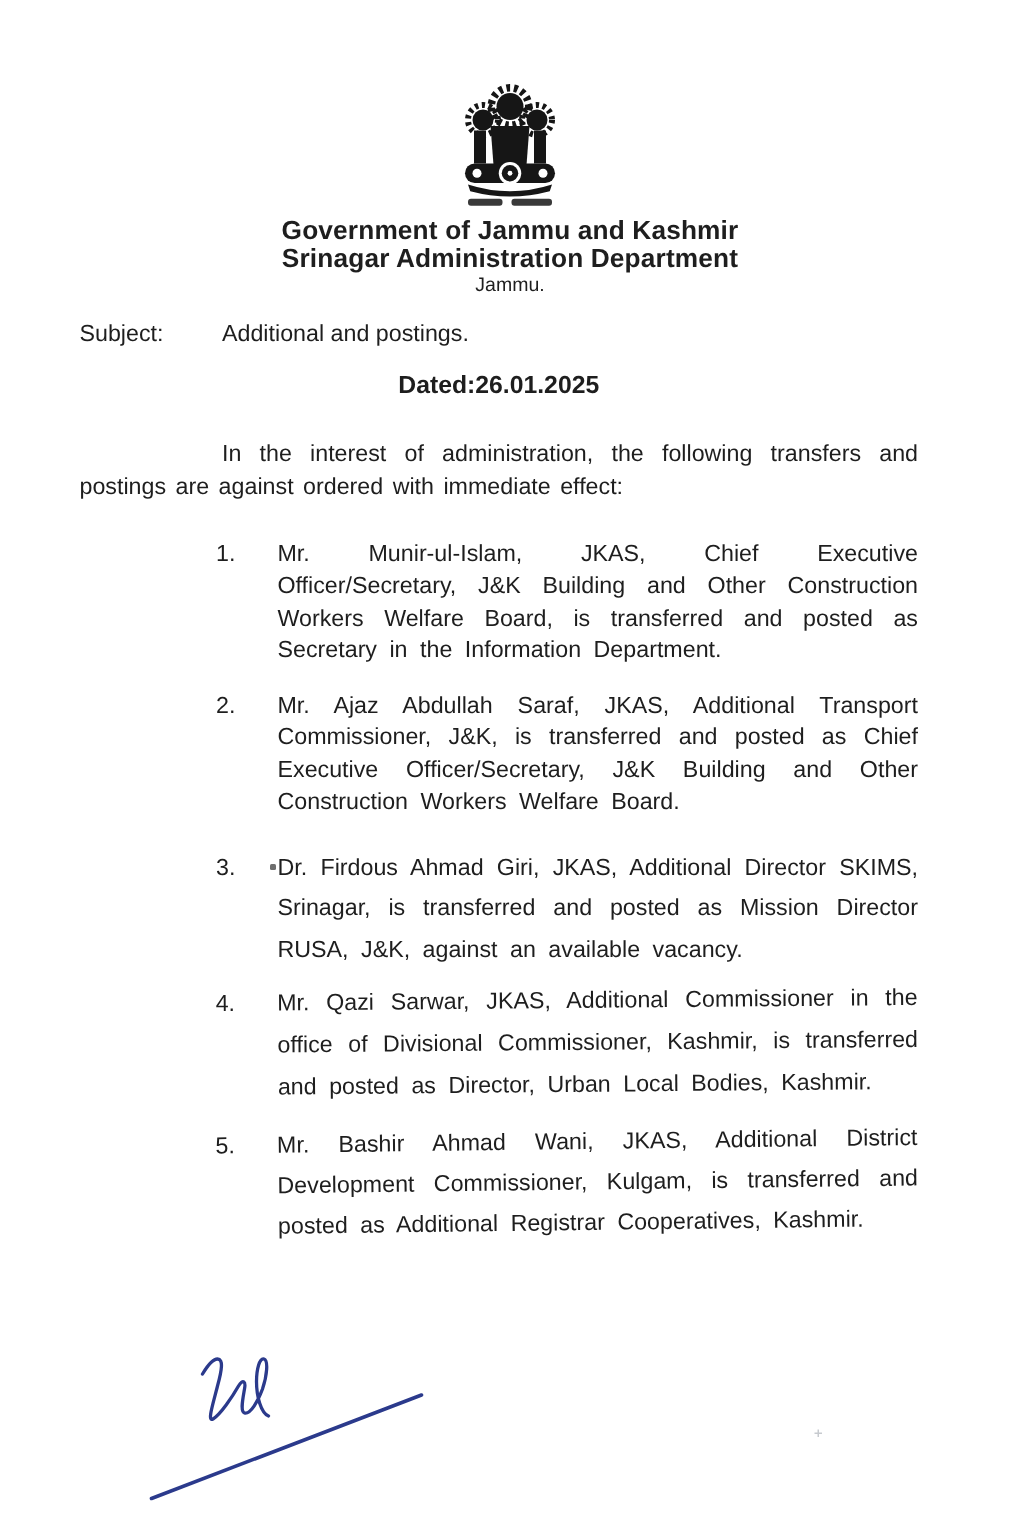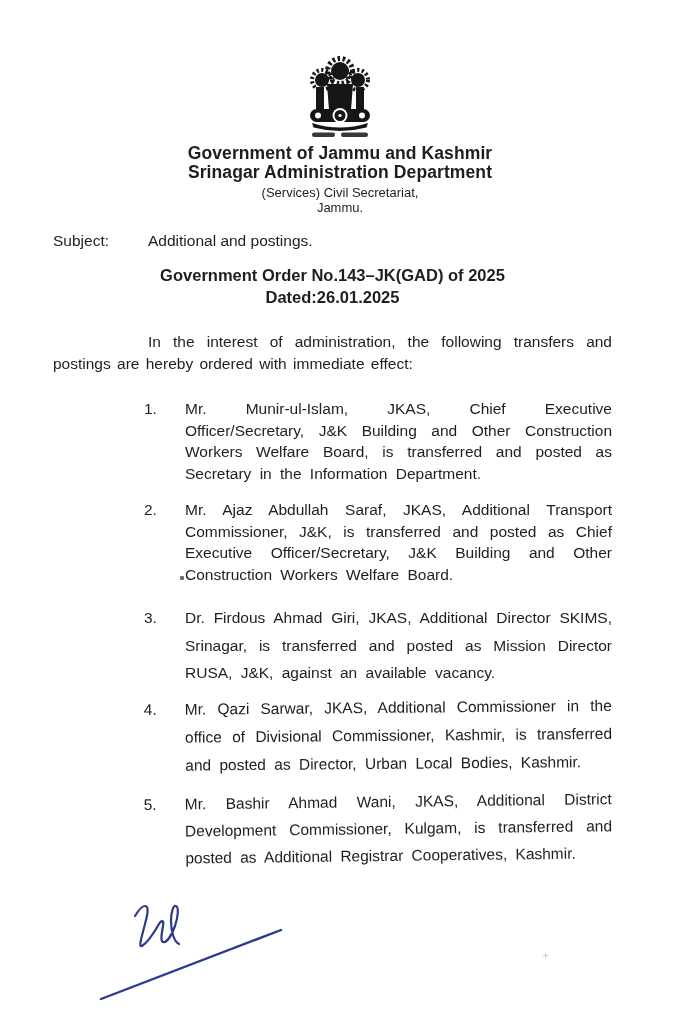--- a/index.html
+++ b/index.html
@@ -131,37 +131,35 @@
         <circle cx="37" cy="65.5" r="1.6" fill="#ffffff"></circle>
         <circle cx="15" cy="65.5" r="3" fill="#ffffff"></circle>
         <circle cx="59" cy="65.5" r="3" fill="#ffffff"></circle>
         <path d="M9 73 q28 9 56 0 l-1.5 4.5 q-26.5 7 -53 0 z"></path>
         <rect x="9" y="82.5" width="23" height="4.6" rx="2" opacity="0.85"></rect>
         <rect x="38" y="82.5" width="27" height="4.6" rx="2" opacity="0.85"></rect>
       </g>
     </svg>
     <div class="h-line">Government of Jammu and Kashmir</div>
     <div class="h-line">Srinagar Administration Department</div>
-    <div class="h-sub h-sub-first">(Services) Civil Secretariat,</div>
     <div class="h-sub">Jammu.</div>
   </div>
 
   <div class="column">
 
     <div class="subject-row">
       <div class="subject-label">Subject:</div>
       <div>Additional and postings.</div>
     </div>
 
     <div class="order-title">
-      <div>Government Order No.143–JK(GAD) of 2025</div>
       <div>Dated:26.01.2025</div>
     </div>
 
-    <div class="intro">In the interest of administration, the following transfers and postings are hereby ordered with immediate effect:</div>
+    <div class="intro">In the interest of administration, the following transfers and postings are against ordered with immediate effect:</div>
 
     <div class="items">
 
       <div class="item item-1">
         <div class="num">1.</div>
         <div class="txt">Mr. Munir-ul-Islam, JKAS, Chief Executive Officer/Secretary, J&amp;K Building and Other Construction Workers Welfare Board, is transferred and posted as Secretary in the Information Department.</div>
       </div>
 
       <div class="item item-2">
         <div class="num">2.</div>

